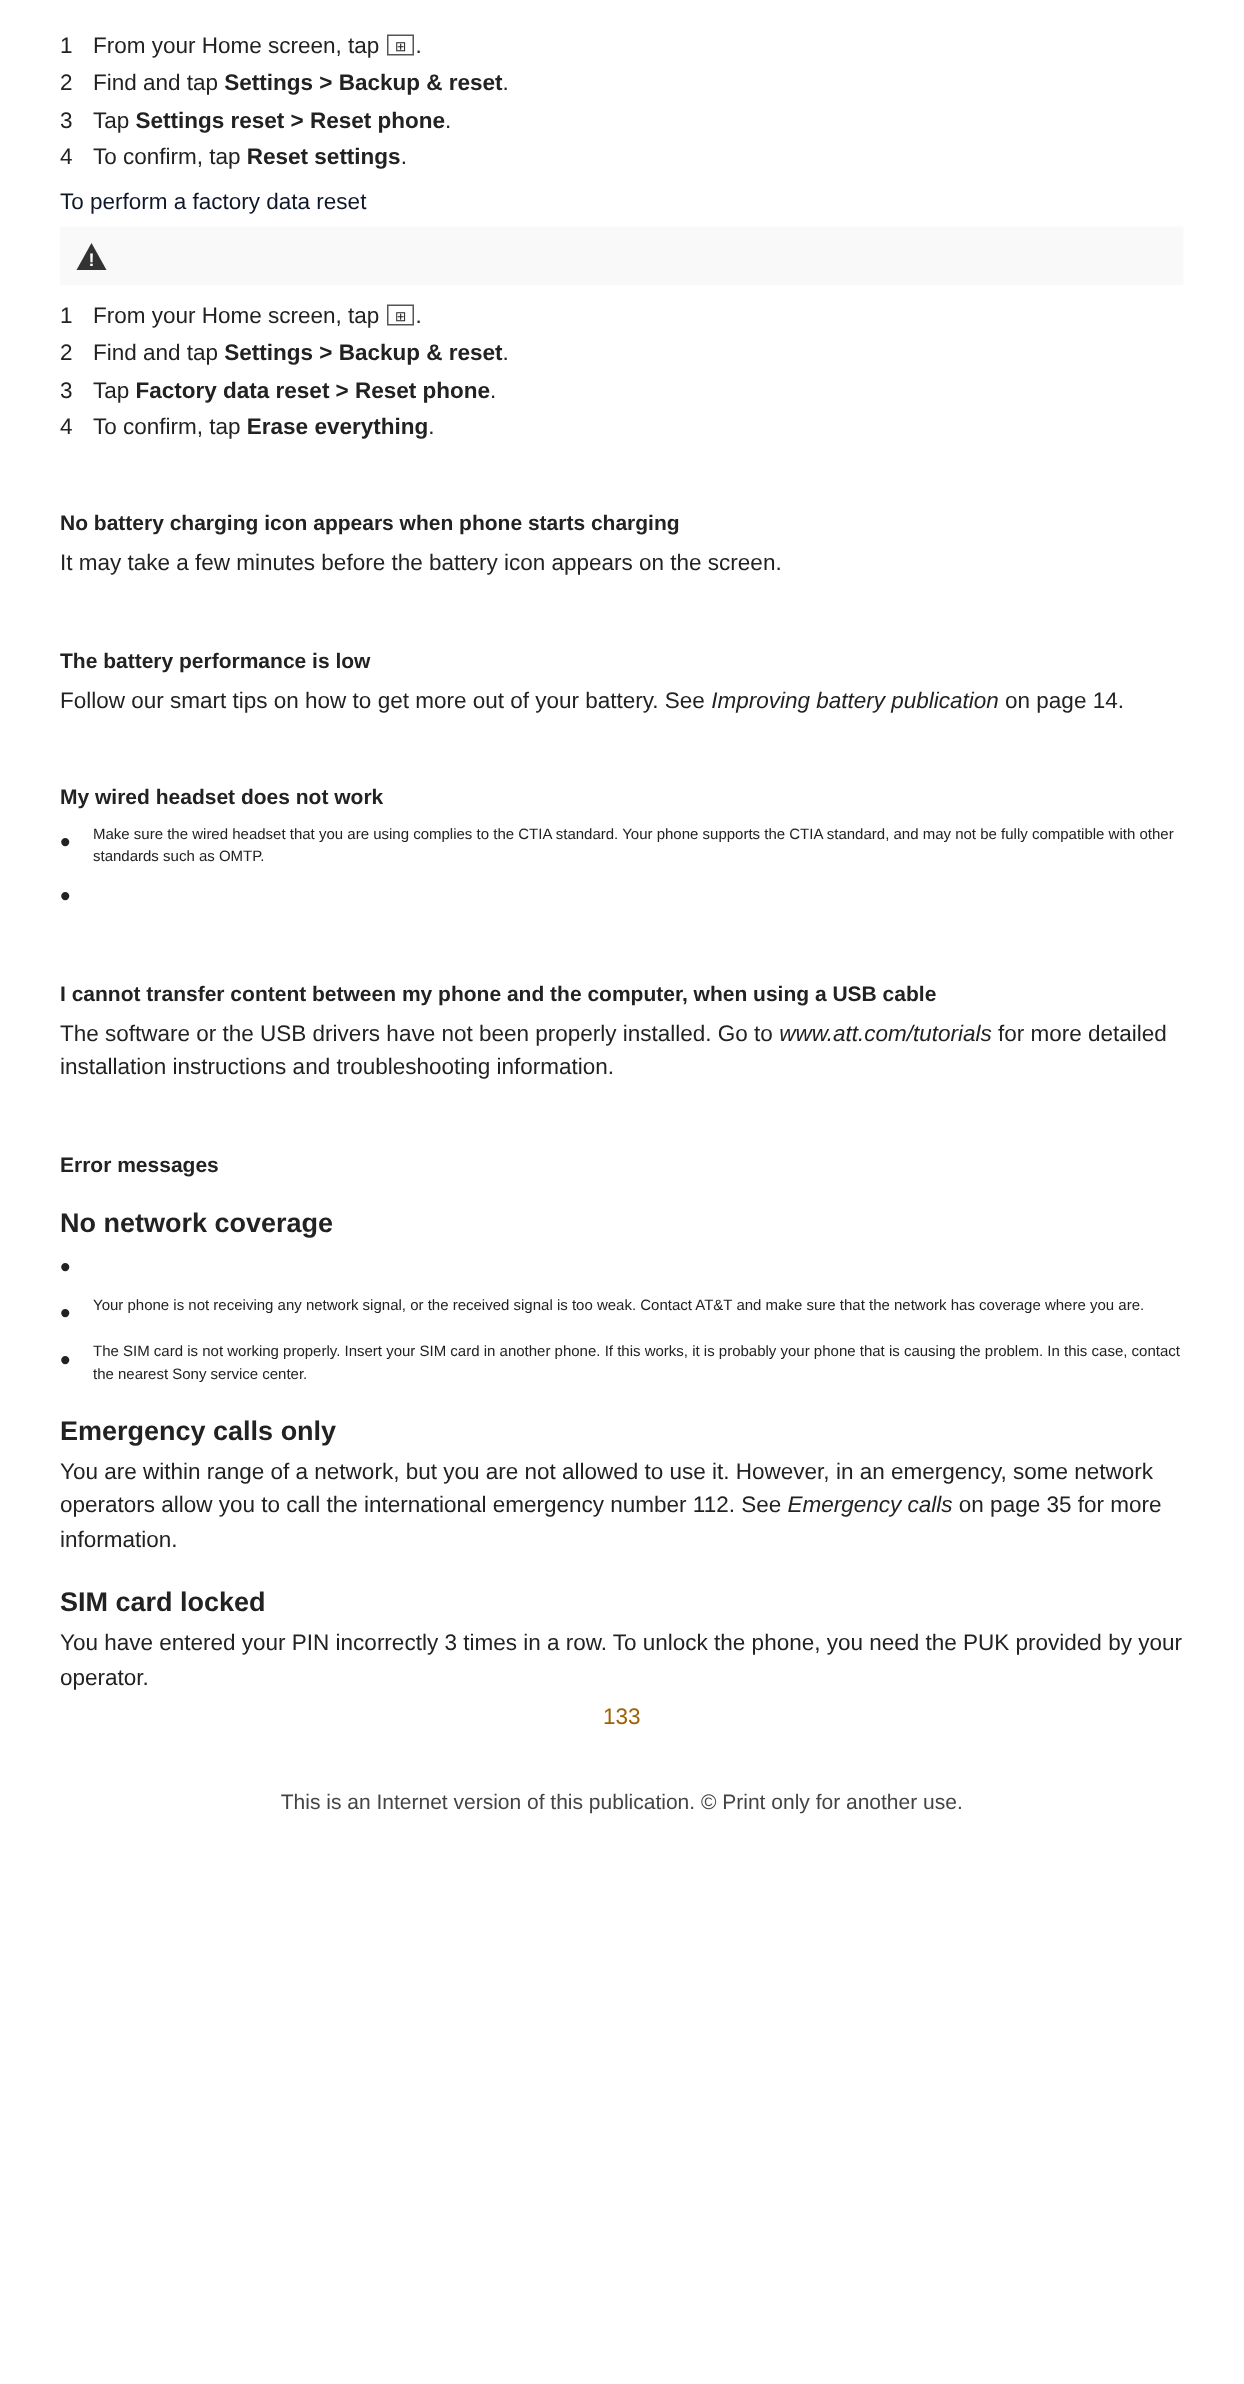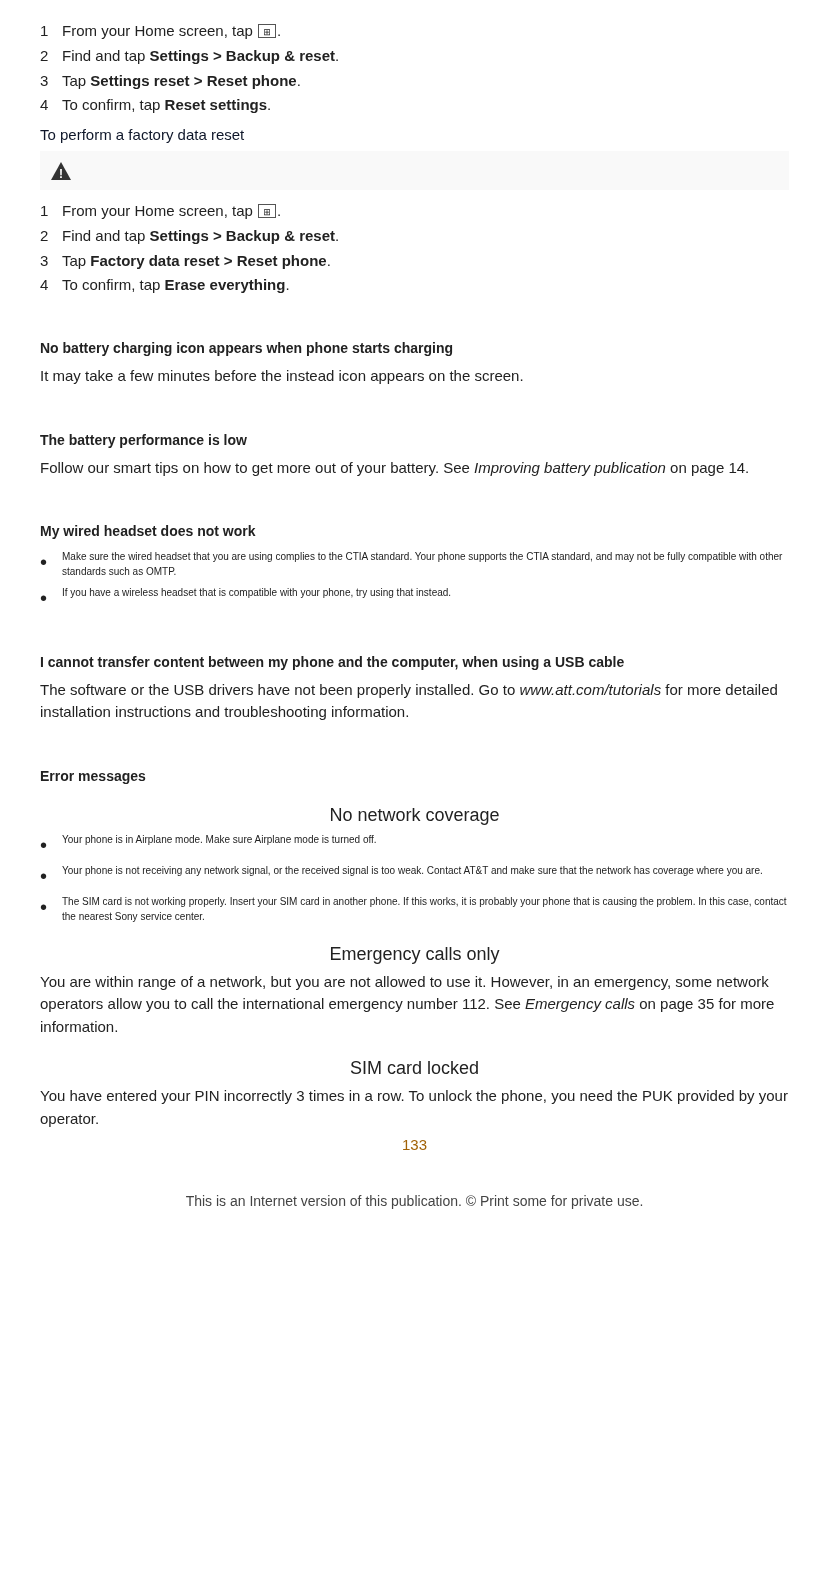--- a/index.html
+++ b/index.html
@@ -34,24 +34,23 @@
     .bold { font-weight: bold; }
     .section-heading {
       font-size: 14px;
       font-weight: bold;
       margin-top: 28px;
       margin-bottom: 8px;
       line-height: 1.3;
     }
     .sub-heading {
       font-size: 18px;
-      font-weight: normal;
+      font-weight: bold;
       margin-top: 20px;
       margin-bottom: 6px;
-      text-align: center;
     }
     .para {
       font-size: 15px;
       line-height: 1.5;
       margin-bottom: 6px;
     }
     .italic { font-style: italic; }
     .teal-heading {
       color: #0f172a;
       font-size: 15px;
@@ -162,68 +161,66 @@
     <span class="content">Tap <span class="bold">Factory data reset &gt; Reset phone</span>.</span>
   </li>
   <li>
     <span class="num">4</span>
     <span class="content">To confirm, tap <span class="bold">Erase everything</span>.</span>
   </li>
 </ul>
 
 <div class="divider"></div>
 <h2 class="section-heading">No battery charging icon appears when phone starts charging</h2>
-<p class="para">It may take a few minutes before the instead icon appears on the screen.</p>
+<p class="para">It may take a few minutes before the battery icon appears on the screen.</p>
 
 <div class="divider"></div>
 <h2 class="section-heading">The battery performance is low</h2>
 <p class="para">
   <span>Follow our smart tips on how to get more out of your battery. See </span><span class="italic">Improving battery publication</span><span> on page 14.</span>
 </p>
 
 <div class="divider"></div>
 <h2 class="section-heading">My wired headset does not work</h2>
 <ul class="bullet-list">
   <li>
     <span class="bullet">•</span>
     <span class="content">Make sure the wired headset that you are using complies to the CTIA standard. Your phone supports the CTIA standard, and may not be fully compatible with other standards such as OMTP.</span>
   </li>
   <li>
     <span class="bullet">•</span>
-    <span class="content">If you have a wireless headset that is compatible with your phone, try using that instead.</span>
   </li>
 </ul>
 
 <div class="divider"></div>
 <h2 class="section-heading">I cannot transfer content between my phone and the computer, when using a USB cable</h2>
 <p class="para">
   <span>The software or the USB drivers have not been properly installed. Go to </span><span class="italic">www.att.com/tutorials</span><span> for more detailed installation instructions and troubleshooting information.</span>
 </p>
 
 <div class="divider"></div>
 <h2 class="section-heading">Error messages</h2>
 
 <h3 class="sub-heading">No network coverage</h3>
 <ul class="bullet-list">
   <li>
     <span class="bullet">•</span>
-    <span class="content">Your phone is in Airplane mode. Make sure Airplane mode is turned off.</span>
   </li>
   <li>
     <span class="bullet">•</span>
     <span class="content">Your phone is not receiving any network signal, or the received signal is too weak. Contact AT&amp;T and make sure that the network has coverage where you are.</span>
   </li>
   <li>
     <span class="bullet">•</span>
     <span class="content">The SIM card is not working properly. Insert your SIM card in another phone. If this works, it is probably your phone that is causing the problem. In this case, contact the nearest Sony service center.</span>
   </li>
 </ul>
 
 <h3 class="sub-heading">Emergency calls only</h3>
 <p class="para">
   <span>You are within range of a network, but you are not allowed to use it. However, in an emergency, some network operators allow you to call the international emergency number 112. See </span><span class="italic">Emergency calls</span><span> on page 35 for more information.</span>
 </p>
 
 <h3 class="sub-heading">SIM card locked</h3>
 <p class="para">You have entered your PIN incorrectly 3 times in a row. To unlock the phone, you need the PUK provided by your operator.</p>
 
 <p class="page-number">133</p>
-<p class="page-footer">This is an Internet version of this publication. © Print some for private use.</p>
+<p class="page-footer">This is an Internet version of this publication. © Print only for another use.</p>
 
 </body></html>

